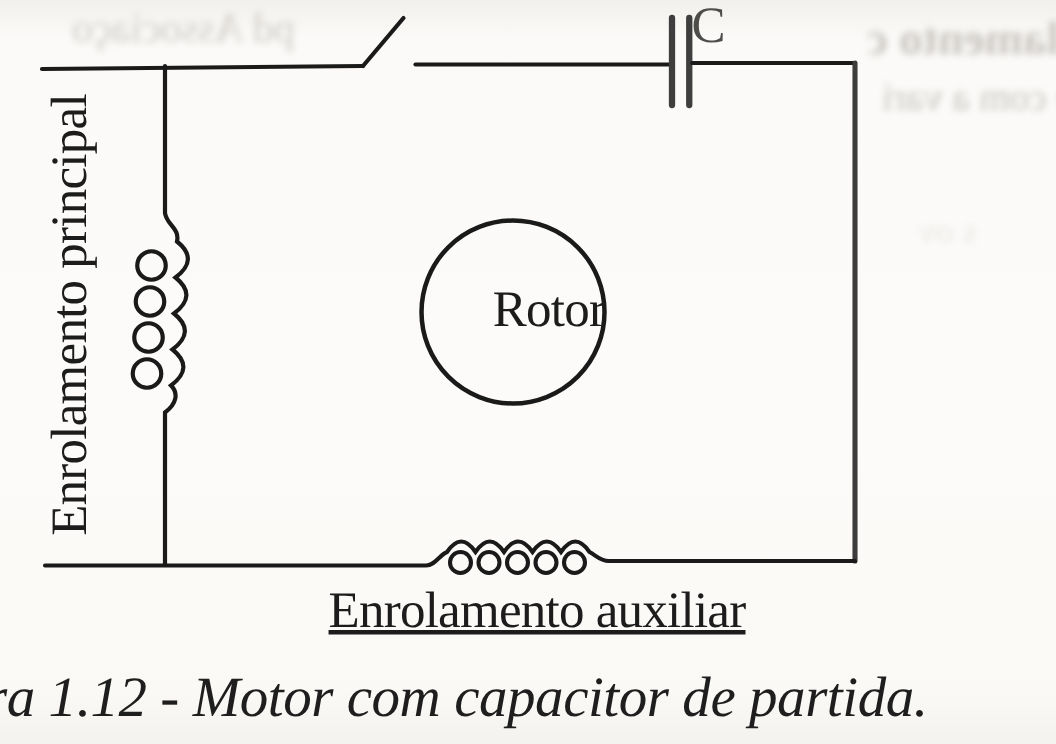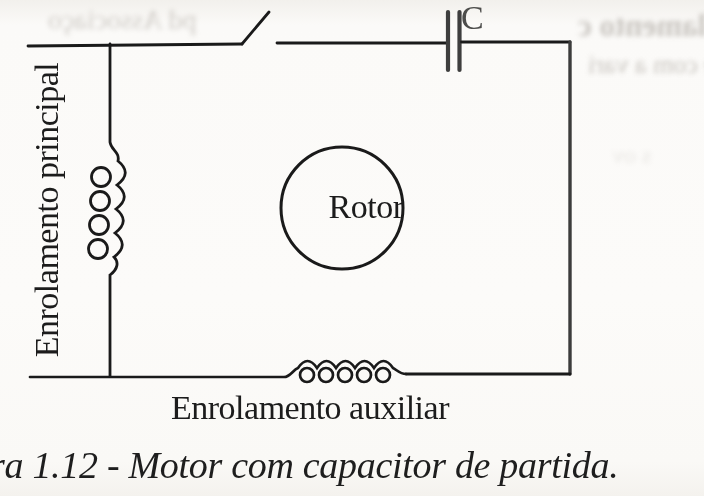--- a/index.html
+++ b/index.html
@@ -19,21 +19,21 @@
     letter-spacing: -0.5px;
     line-height: 1.05;
     white-space: nowrap;
   }
   .label-vertical {
     left: 47px; top: 210px;
     transform: translate(-50%, -50%) rotate(-90deg);
   }
   .label-chave { left: 124px; top: 59px; }
   .label-rotor { left: 342px; top: 209px; transform: translate(-50%, -55%); margin-left: 24px; }
-  .label-aux { left: 171px; top: 390px; width: 312px; text-align: left; white-space: nowrap; }
+  .label-aux { left: 185px; top: 390px; width: 312px; text-align: right; white-space: nowrap; text-decoration: underline; }
   .label-cap { left: 461px; top: 0px; color: #4d4d4b; }
   .caption {
     position: absolute;
     left: -10px; top: 443px;
     font-size: 38px;
     font-style: italic;
     letter-spacing: -0.3px;
     color: #1e1e1e;
     white-space: nowrap;
   }

